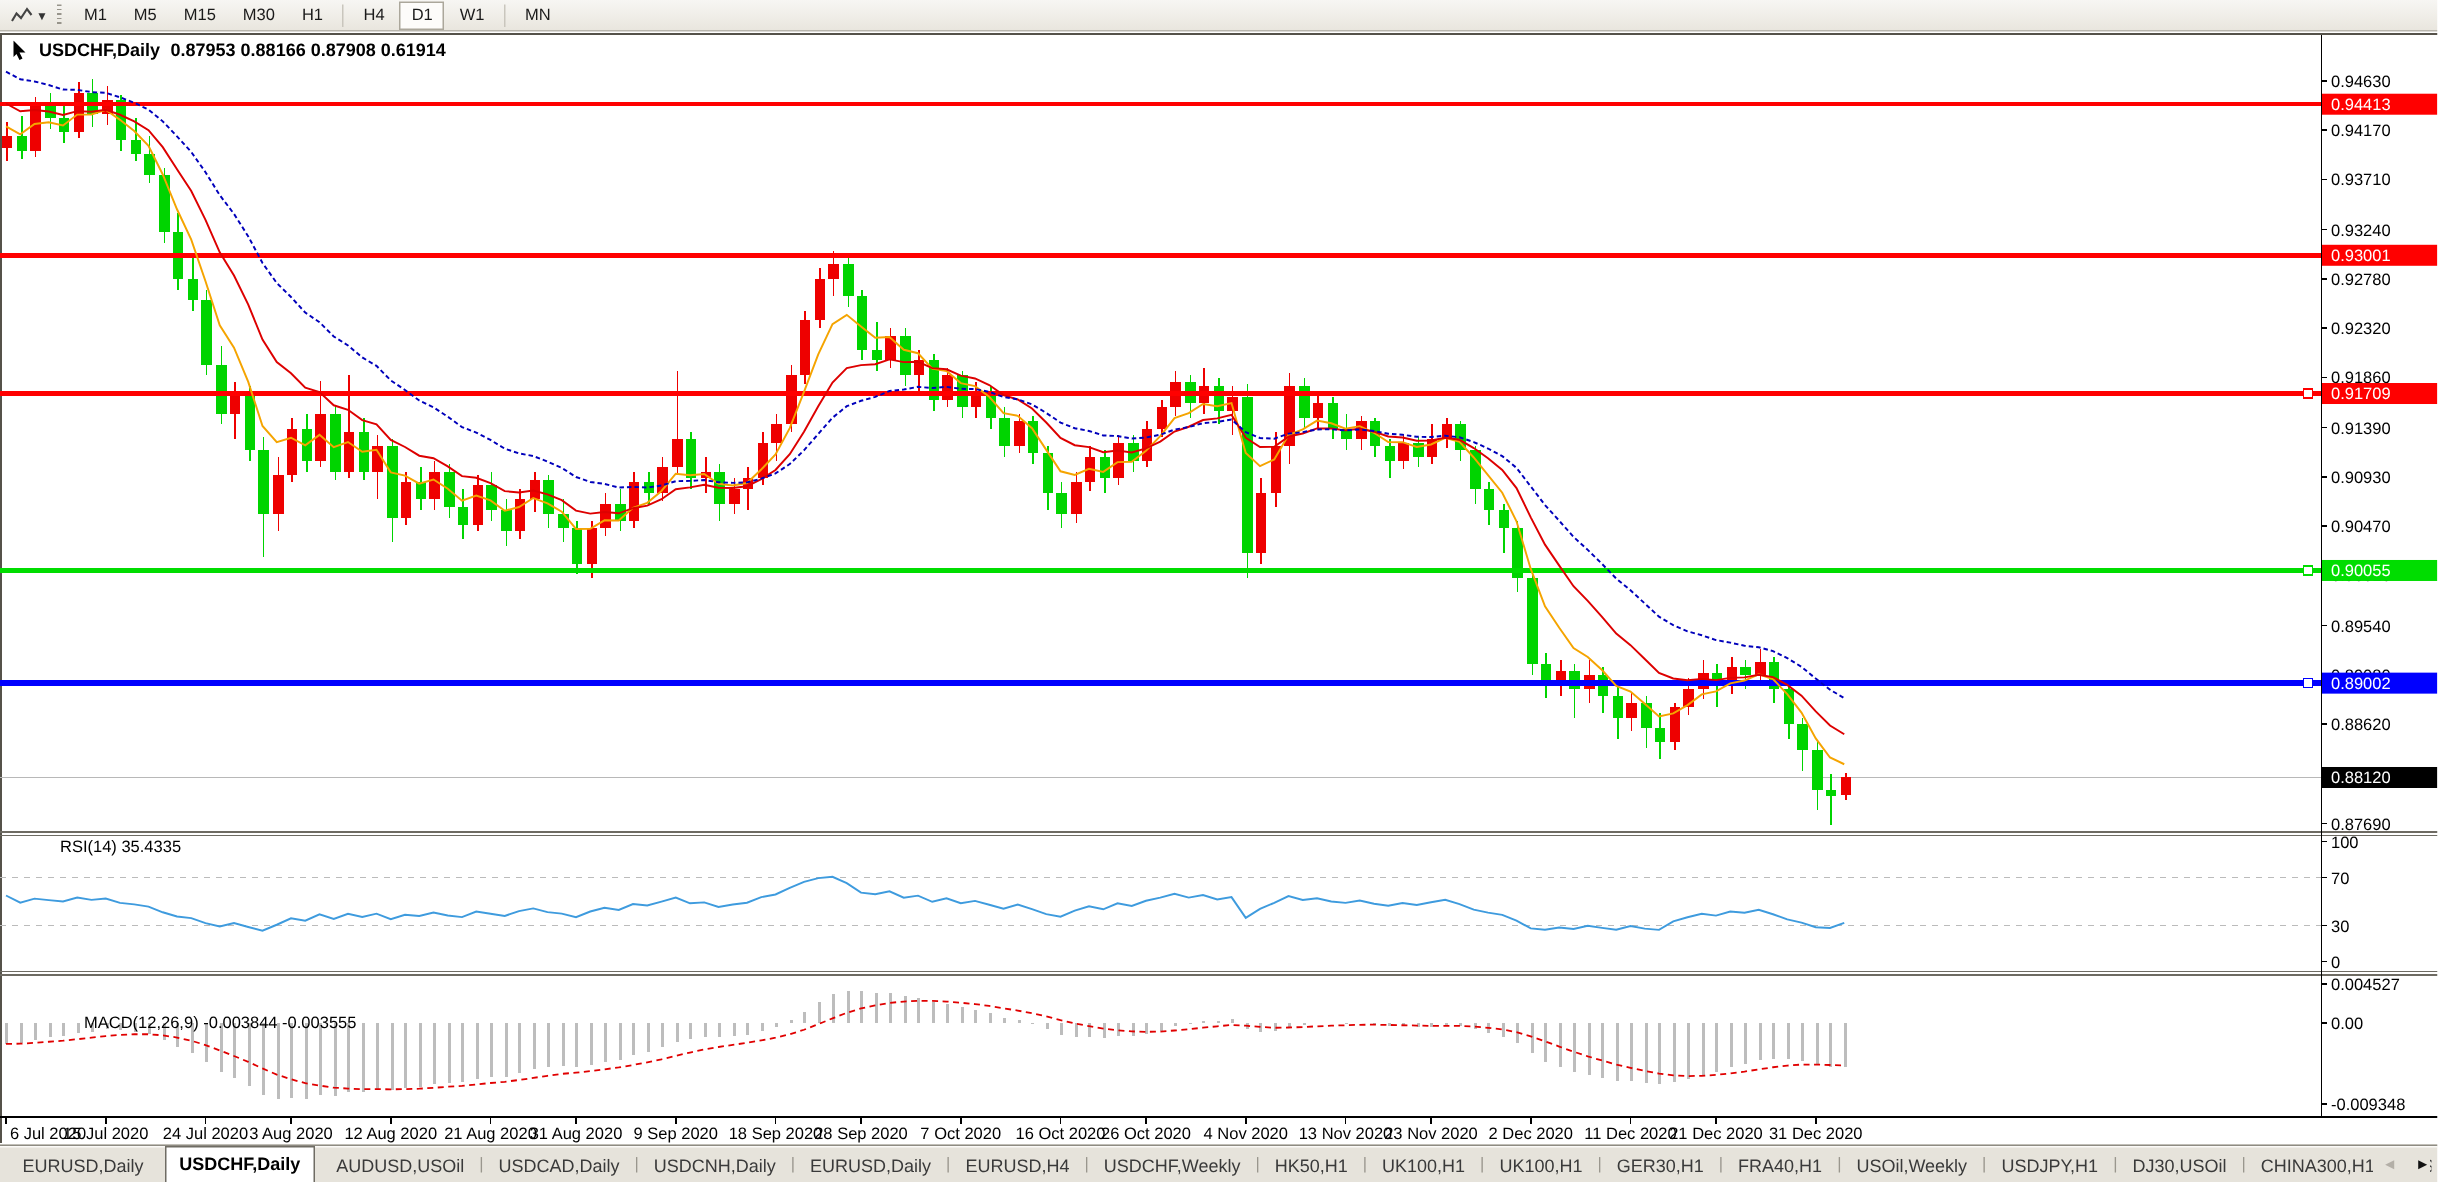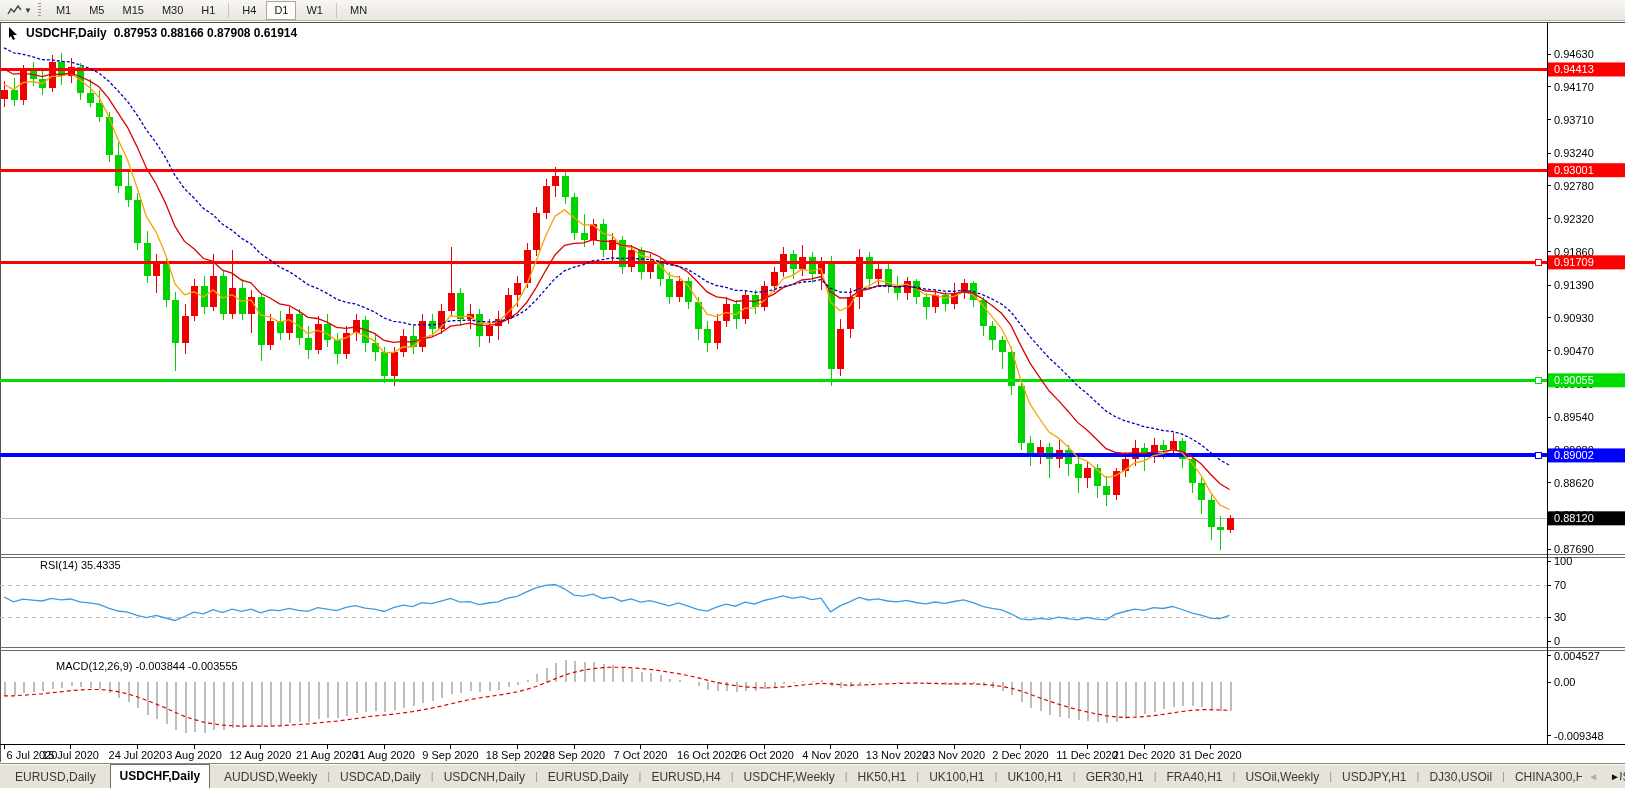--- a/index.html
+++ b/index.html
@@ -15,21 +15,21 @@
     background-image:repeating-linear-gradient(#97948b 0 1px,transparent 1px 3px);}
   .tfbtn{height:17px;line-height:16px;padding:0 7px;font-size:11px;color:#1a1a1a;
     border:1px solid transparent;margin:0 1px;}
   .tfbtn.active{background:#fdfcfa;border-color:#aba79b;}
   .tbsep{width:1px;height:15px;background:#c9c6bd;margin:0 4px;}
   
   .chart-title{position:absolute;top:26px;left:8px;font-size:12px;font-weight:700;color:#000;
     display:flex;align-items:center;gap:7px;}
   .panel-label{position:absolute;left:8px;font-size:11px;color:#000;margin-left:32px;}
   .panel-label.rsi{top:559px;}
-  .panel-label.macd{top:660px;padding-left:16px;}
+  .panel-label.macd{top:676px;padding-left:16px;}
   
   .tabbar{position:absolute;left:0;bottom:0;width:1625px;height:25px;box-sizing:border-box;
     background:#e6e3db;border-top:1px solid #8e8b82;box-shadow:inset 0 1px 0 #fbfaf7;
     display:flex;align-items:flex-end;padding-left:6px;overflow:hidden;}
   .tab{height:21px;line-height:21px;padding:0 9px;font-size:12px;color:#3a3a3a;white-space:nowrap;}
   .tab.active{background:#fff;border:1px solid #6f6c64;border-bottom:none;height:23px;
     line-height:23px;font-weight:700;color:#000;}
   .tab.trunc{max-width:15px;overflow:hidden;padding-right:0;}
   .tabsep{color:#9a978e;align-self:center;font-size:11px;padding:0 1px;}
   .tabscroll{position:absolute;right:5px;bottom:6px;display:flex;gap:12px;font-size:10px;
@@ -606,21 +606,21 @@
 
   <div class="panel-label rsi">RSI(14) 35.4335</div>
   <div class="panel-label macd">MACD(12,26,9) -0.003844 -0.003555</div>
 
   <div class="tabbar">
     <div id="tabs" style="display:flex;align-items:flex-end;">
         <div class="tab">EURUSD,Daily</div>
         <span class="tabsep" style="visibility: hidden;">|</span>
         <div class="tab active">USDCHF,Daily</div>
         <span class="tabsep" style="visibility: hidden;">|</span>
-        <div class="tab">AUDUSD,Weekly</div>
+        <div class="tab">AUDUSD,USOil</div>
         <span class="tabsep">|</span>
         <div class="tab">USDCAD,Daily</div>
         <span class="tabsep">|</span>
         <div class="tab">USDCNH,Daily</div>
         <span class="tabsep">|</span>
         <div class="tab">EURUSD,Daily</div>
         <span class="tabsep">|</span>
         <div class="tab">EURUSD,H4</div>
         <span class="tabsep">|</span>
         <div class="tab">USDCHF,Weekly</div>

